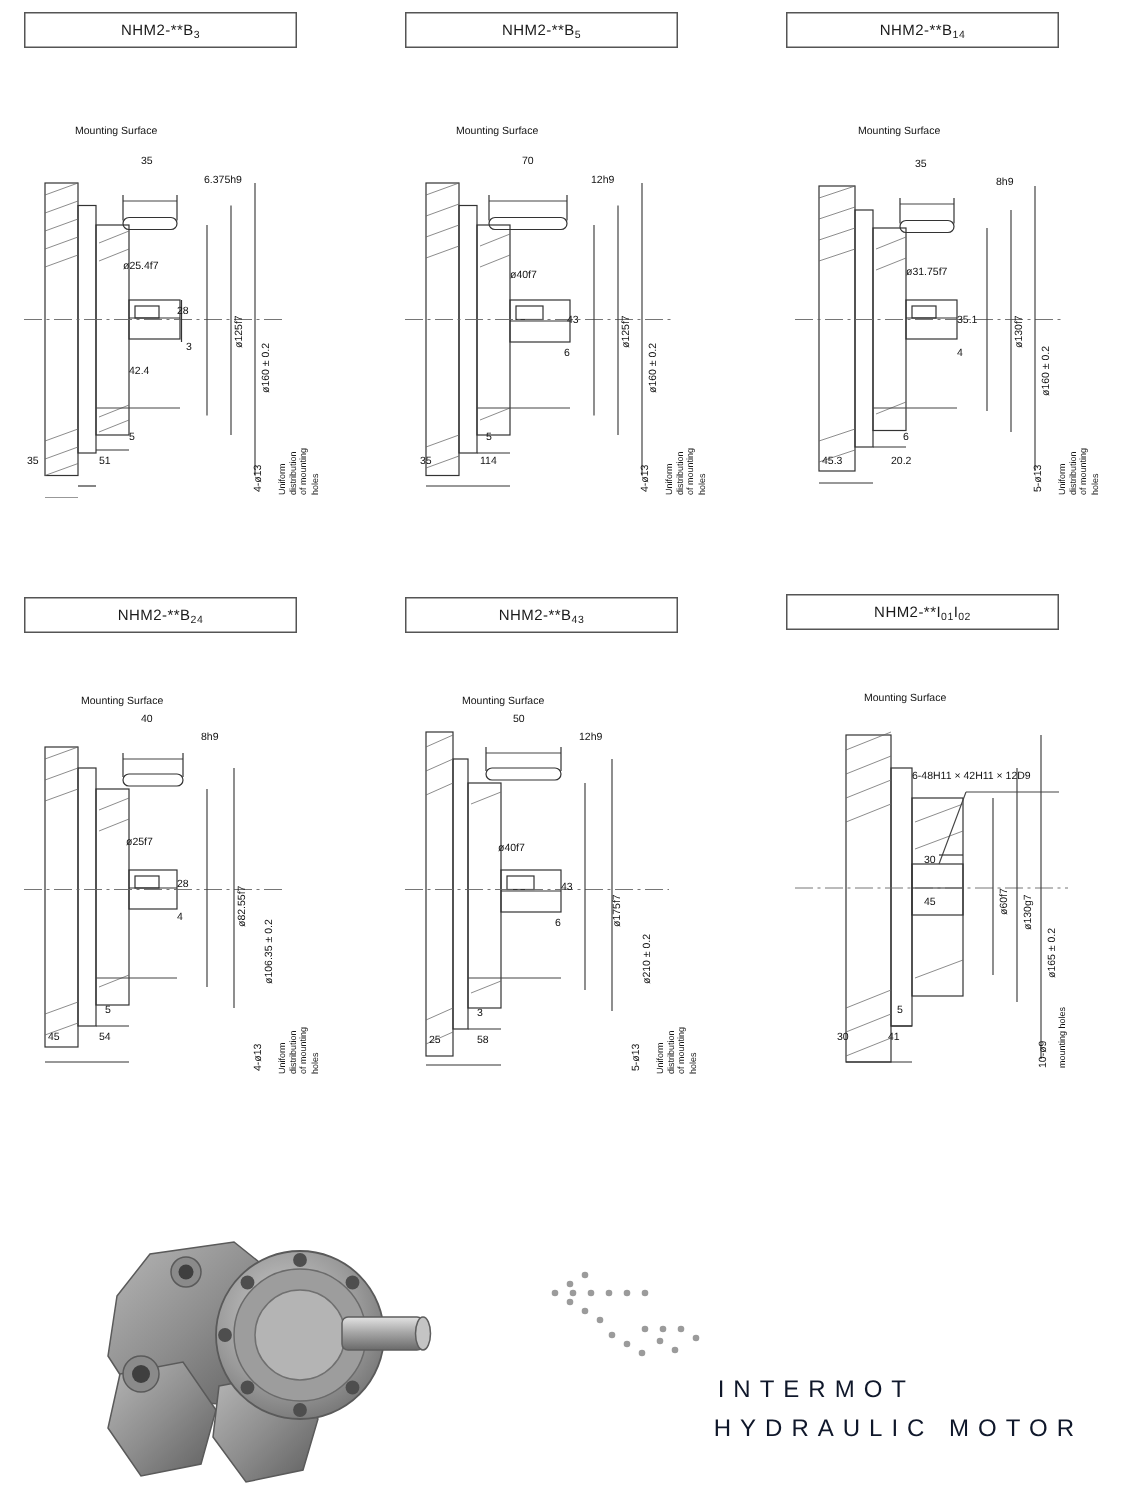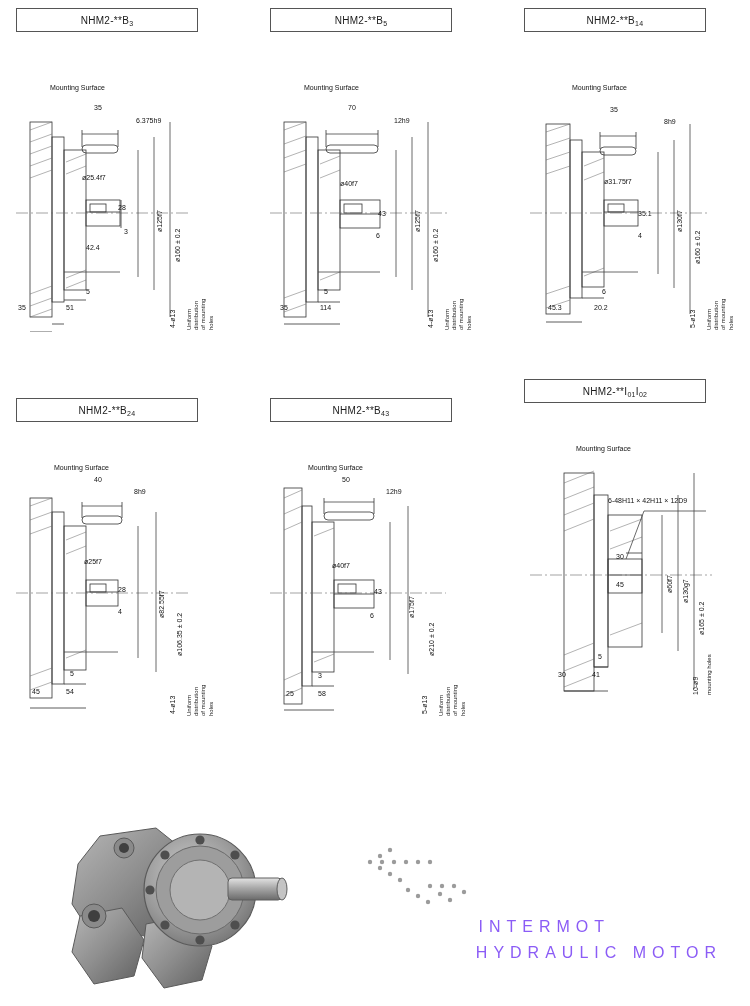--- a/index.html
+++ b/index.html
@@ -70,21 +70,21 @@
     line-height: 7.2px;
     white-space: nowrap;
   }
   svg { display:block; }
 
   
   .brand {
     position: absolute;
     right: 28px;
     font-family: "Liberation Sans", sans-serif;
-    color: #8b5cf6;
+    color: #0f172a;
     letter-spacing: 6px;
   }
   #brand1 { top: 918px; font-size: 16px; right: 140px;}
   #brand2 { top: 944px; font-size: 16px; right: 28px;}
   .photo {
     position: absolute;
     left: 60px;
     top: 812px;
     width: 230px;
     height: 180px;
@@ -397,21 +397,21 @@
     <span class="lbl vert" style="left:159px; top:292px;">5-ø13</span>
     <div class="vblock" style="left:176px; top:294px;">
       <span style="white-space:pre-line">Uniform
 distribution
 of mounting
 holes</span>
     </div>
   </div>
 </div>
 
-<div class="panel" id="p-i" style="left:516px; top:379px;">
+<div class="panel" id="p-i" style="left:516px; top:396px;">
   <div class="panel-title">
     <span>NHM2-**</span>
       <span>I</span>
       <sub>01</sub>
       <span>I</span>
       <sub>02</sub>
   </div>
   <div class="draw">
     <svg width="224" height="300" viewBox="0 0 224 300">
       <g stroke="#333" fill="none" stroke-width="0.8">

